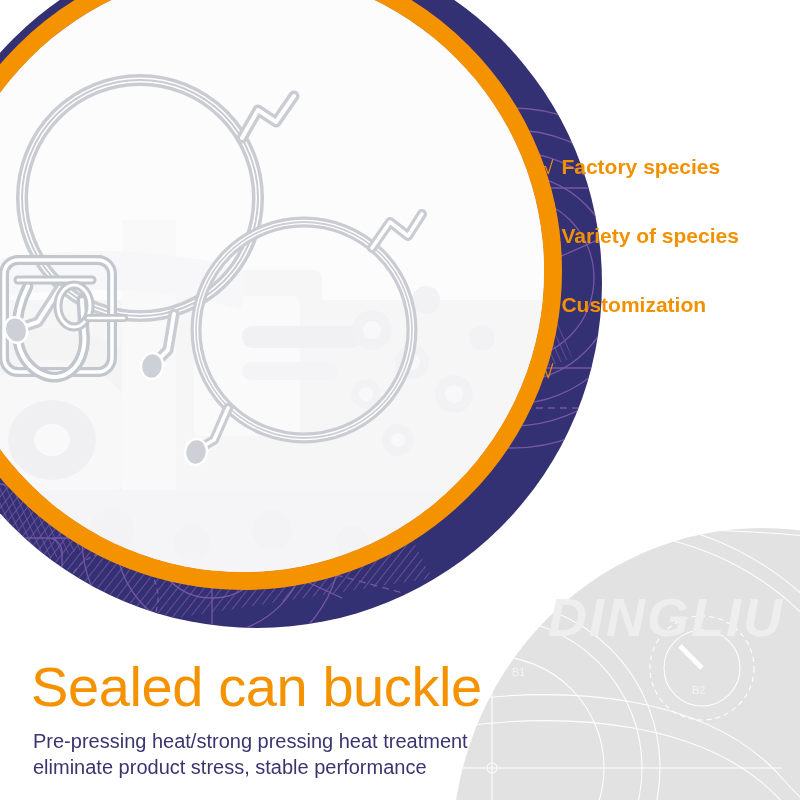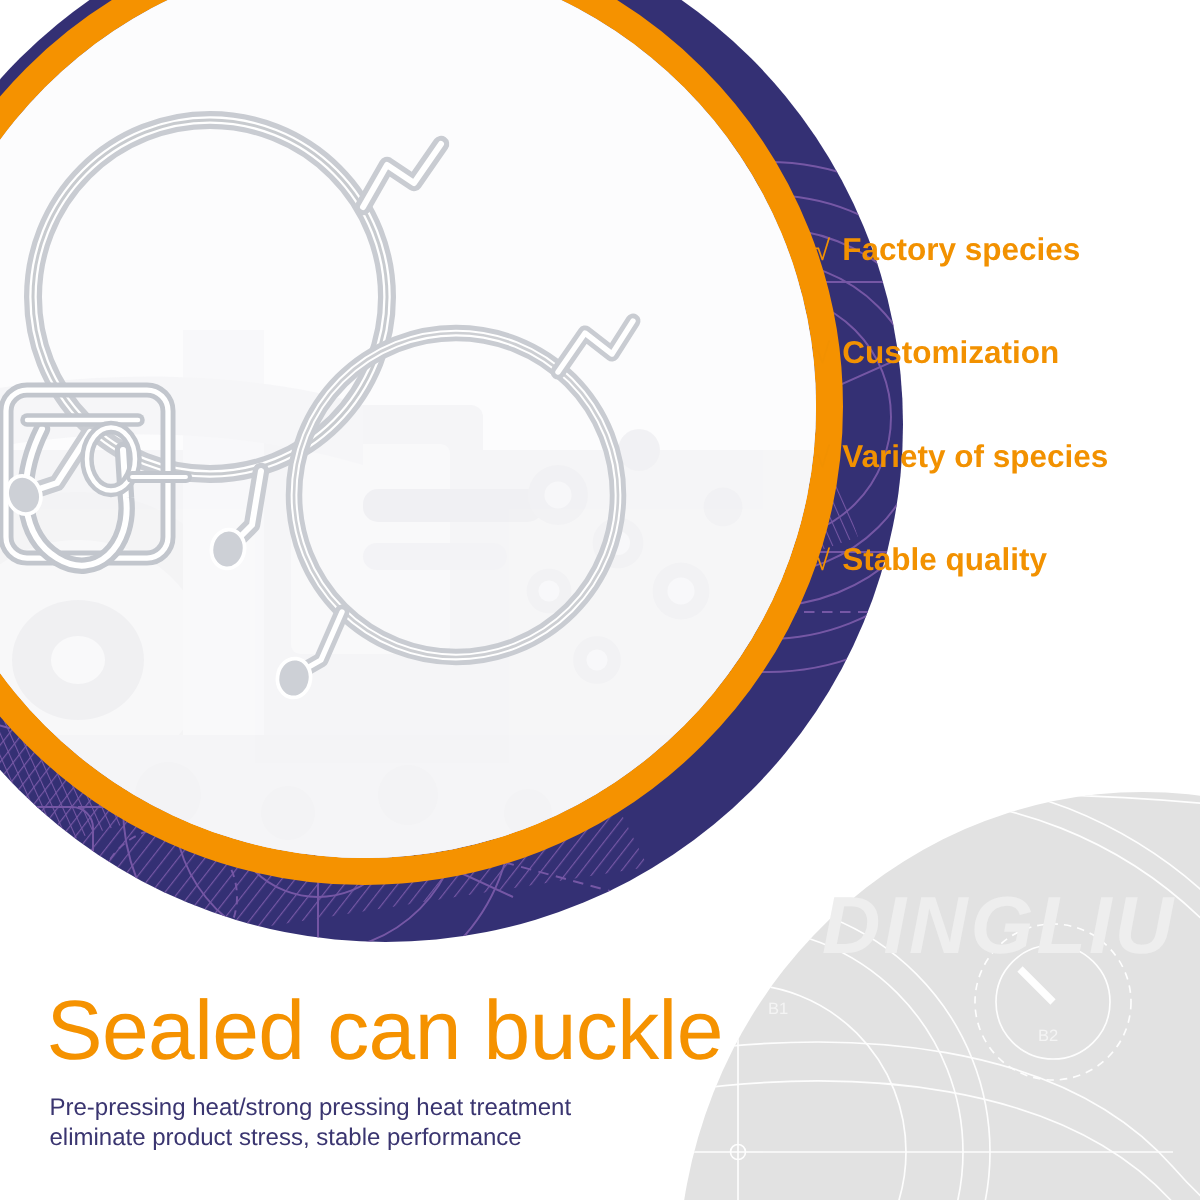--- a/index.html
+++ b/index.html
@@ -52,21 +52,21 @@
   .feature .tick{font-size:19px;font-weight:400;}
 
   
   .headline{
     position:absolute;left:31px;top:654px;
     font-size:56px;font-weight:400;color:#f59200;letter-spacing:-0.4px;
     white-space:nowrap;
   }
   .subtitle{
     position:absolute;left:33px;top:729px;
-    font-size:16px;line-height:1.28;color:#3a3570;white-space:pre-line;
+    font-size:20px;line-height:1.28;color:#3a3570;white-space:pre-line;
   }
 </style>
 </head>
 <body>
 
 <div id="banner">
 
   <div class="grey-blob">
     <svg width="620" height="560" viewBox="0 0 620 560" aria-hidden="true">
       <g stroke="#ffffff" fill="none" stroke-width="1.1" opacity="0.95">
@@ -268,29 +268,28 @@
     </svg>
   </div>
 
   <div class="features">
     <div class="feature">
       <span class="tick">√</span>
       <span>Factory species</span>
     </div>
     <div class="feature">
       <span class="tick">√</span>
+      <span>Variety of species</span>
+    </div>
+    <div class="feature">
+      <span class="tick">√</span>
       <span>Customization</span>
     </div>
     <div class="feature">
       <span class="tick">√</span>
-      <span>Variety of species</span>
-    </div>
-    <div class="feature">
-      <span class="tick">√</span>
-      <span>Stable quality</span>
     </div>
   </div>
 
   <div class="headline">Sealed can buckle</div>
   <div class="subtitle">Pre-pressing heat/strong pressing heat treatment
 eliminate product stress, stable performance</div>
 
 </div>
 
 </body></html>

